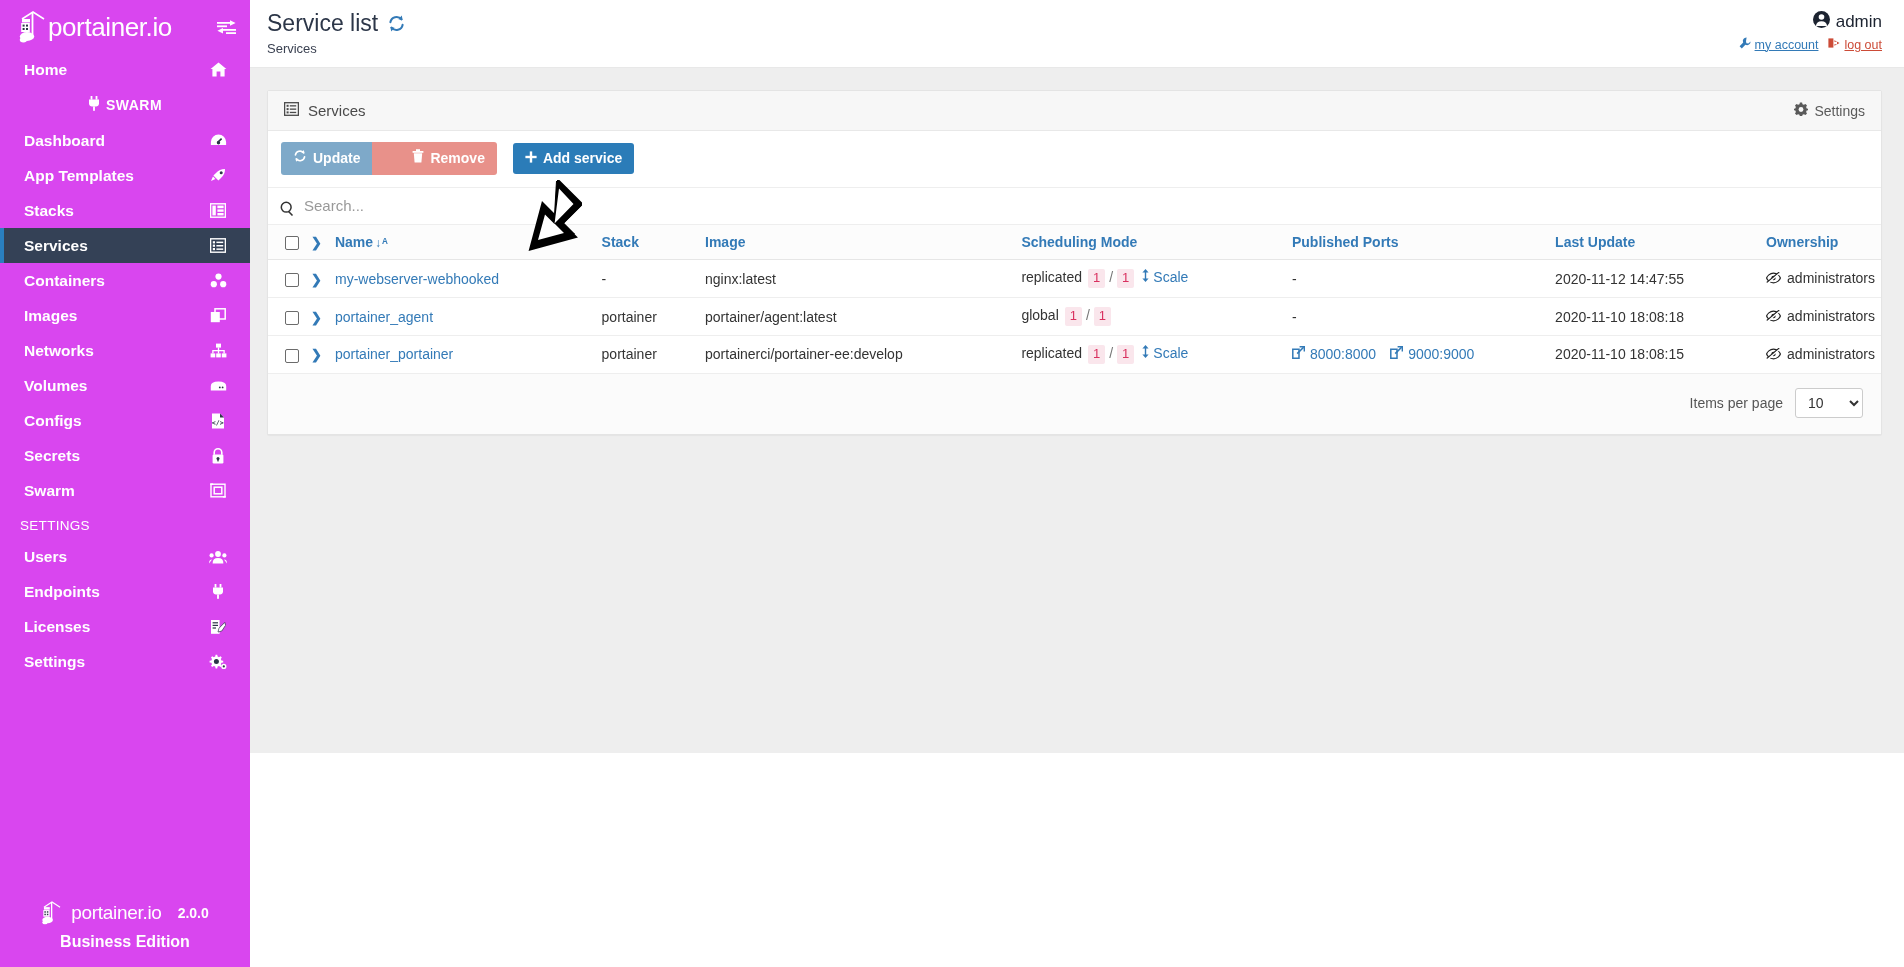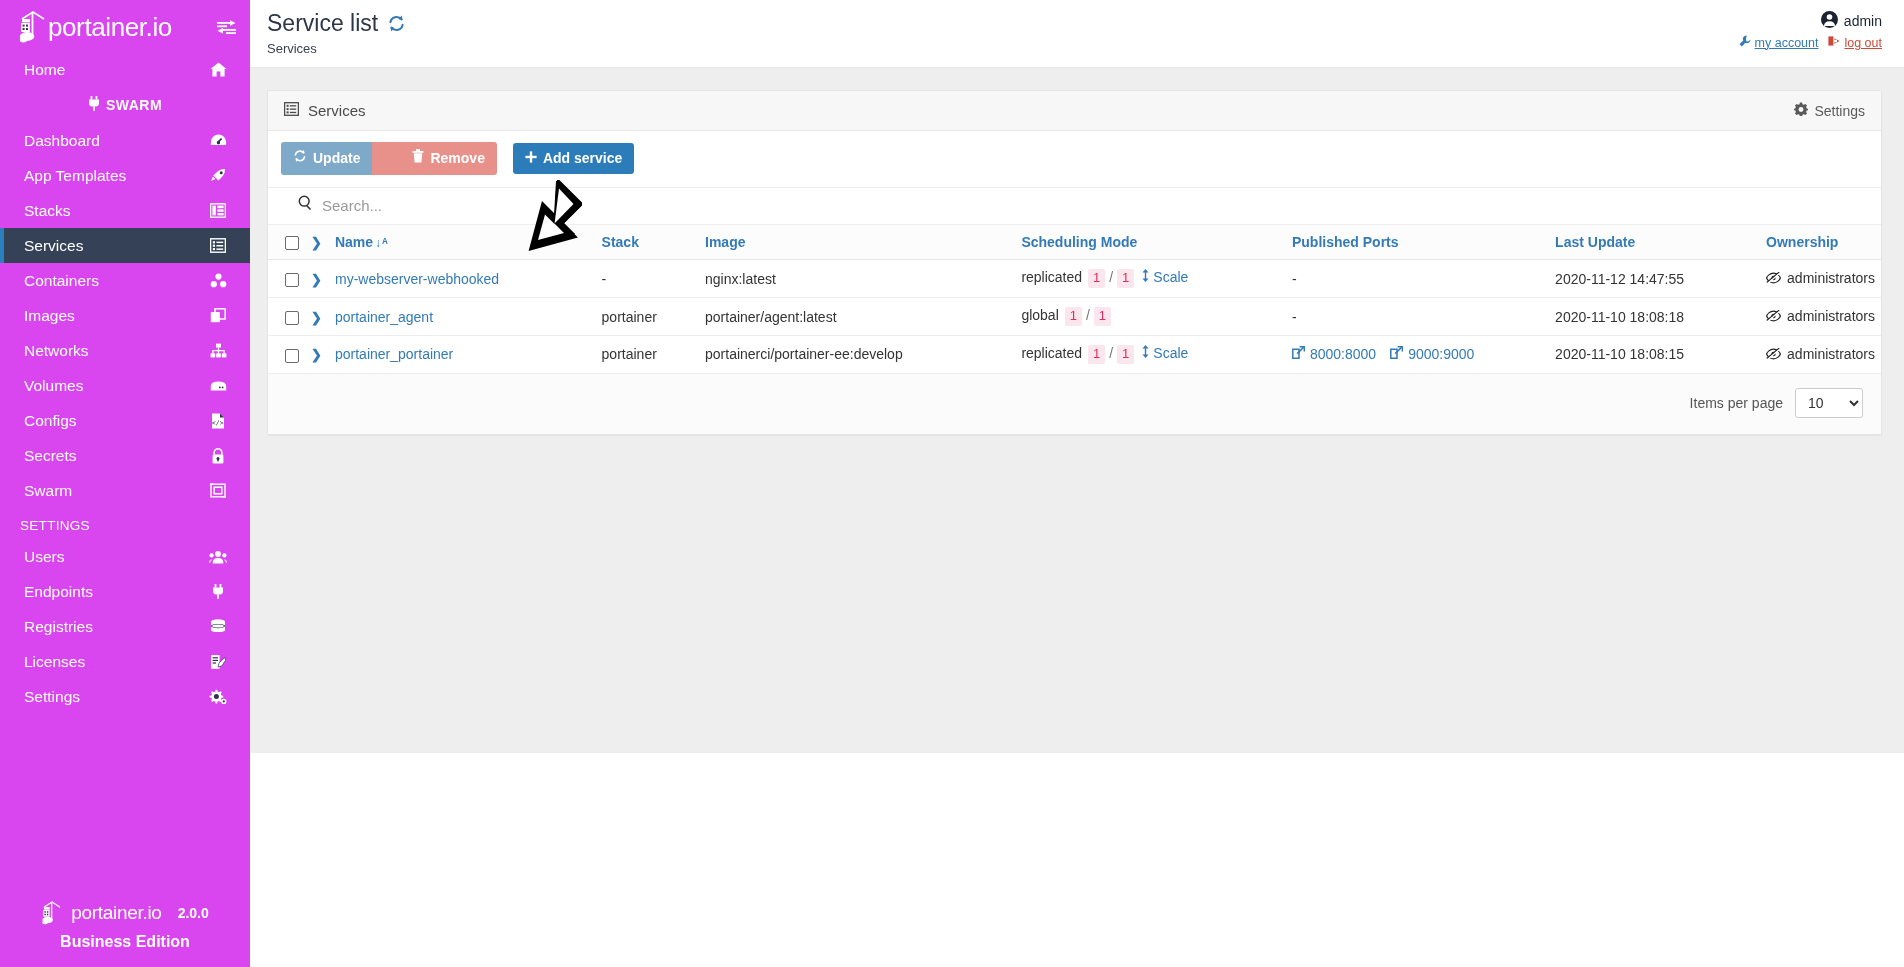--- a/index.html
+++ b/index.html
@@ -33,21 +33,21 @@
     font-weight: 400; margin-left: 0px; line-height: 1;
   }
   .brand-toggle {
     margin-left: auto; color: #ffffff; font-size: 17px;
     display: flex; align-items: center; cursor: pointer;
   }
 
   .nav-item {
     display: flex; align-items: center;
     height: 35px; padding: 0 22px 0 24px;
-    color: #ffffff; font-size: 15.5px; font-weight: 400;
+    color: #ffffff; font-size: 15.5px; font-weight: 700;
     text-decoration: none; cursor: pointer;
     border-left: 4px solid transparent;
     padding-left: 20px;
   }
   .nav-item.active { background: #344156; border-left-color: #2a7fbf; }
   .nav-item .nav-label { flex: 1 1 auto; }
   .nav-item .nav-icon {
     width: 20px; text-align: center; font-size: 14px;
     display: flex; align-items: center; justify-content: center;
   }
@@ -93,21 +93,21 @@
   .page-title-wrap { flex: 1 1 auto; }
   .page-title {
     font-size: 23px; color: #2c3648; font-weight: 400;
     display: flex; align-items: center; gap: 9px; line-height: 1.15;
   }
   .page-subtitle { font-size: 13px; color: #3b4252; margin-top: 5px; }
   .refresh-icon { color: #337ab7; display: inline-flex; cursor: pointer; }
 
   .user-box { text-align: right; padding-top: 1px; }
   .user-name {
-    font-size: 14px; color: #1c2330; display: flex;
+    font-size: 17px; color: #1c2330; display: flex;
     align-items: center; justify-content: flex-end; gap: 6px;
     font-weight: 400;
   }
   .user-links { margin-top: 4px; display: flex; gap: 10px; justify-content: flex-end; }
   .user-link {
     font-size: 12.5px; text-decoration: underline; cursor: pointer;
     display: inline-flex; align-items: center; gap: 4px;
   }
   .user-link.account { color: #337ab7; }
   .user-link.account .lk-ico { color: #337ab7; }
@@ -143,22 +143,22 @@
     font-size: 14px; font-weight: 700; color: #ffffff;
     padding: 7px 12px; border: none; cursor: pointer;
     border-radius: 0; line-height: 1.25;
     font-family: "Liberation Sans", sans-serif;
   }
   .btn-update { background: #7ea9c9; border-radius: 3px 0 0 3px; }
   .btn-remove { background: #e8918a; border-radius: 0 3px 3px 0; padding-left: 40px; }
   .btn-add { background: #2b7cb8; border-radius: 3px; margin-left: 16px; }
 
   .search-row {
-    display: flex; align-items: flex-start; gap: 9px;
-    padding: 7px 16px 8px 30px;
+    display: flex; align-items: flex-end; gap: 9px;
+    padding: 7px 16px 8px 12px;
     border-top: 1px solid #eeeeee;
     border-bottom: 1px solid #eeeeee;
   }
   .search-icon { color: #333333; display: flex; align-items: center; }
   .search-input {
     flex: 1 1 auto; border: none; outline: none;
     font-size: 15px; color: #555555;
     font-family: "Liberation Sans", sans-serif;
     background: transparent; padding: 2px 0;
   }
@@ -441,32 +441,20 @@
       <span class="nav-icon">
         <svg width="12" height="15" viewBox="0 0 12 15">
             <rect x="2.6" y="0" width="1.8" height="3.6" fill="#ffffff"></rect>
             <rect x="7.6" y="0" width="1.8" height="3.6" fill="#ffffff"></rect>
             <path d="M1 3.6 L11 3.6 L11 7.4 Q11 10.6 6 10.6 Q1 10.6 1 7.4 Z" fill="#ffffff"></path>
             <rect x="5.1" y="10.4" width="1.8" height="4.4" fill="#ffffff"></rect>
           </svg>
       </span>
     </div>
 
-    <div class="nav-item">
-      <span class="nav-label">Registries</span>
-      <span class="nav-icon">
-        <svg width="16" height="15" viewBox="0 0 16 15">
-            <ellipse cx="8" cy="2.4" rx="7" ry="2.1" fill="#ffffff"></ellipse>
-            <path d="M1 2.4 L1 6 Q1 8.1 8 8.1 Q15 8.1 15 6 L15 2.4" fill="#ffffff"></path>
-            <path d="M1 7.2 L1 11 Q1 13.1 8 13.1 Q15 13.1 15 11 L15 7.2" fill="#ffffff"></path>
-            <ellipse cx="8" cy="7.1" rx="7" ry="2.1" fill="#2c3648"></ellipse>
-            <ellipse cx="8" cy="7.1" rx="6" ry="1.5" fill="#ffffff"></ellipse>
-          </svg>
-      </span>
-    </div>
 
     <div class="nav-item">
       <span class="nav-label">Licenses</span>
       <span class="nav-icon">
         <svg width="16" height="16" viewBox="0 0 16 16">
             <path d="M1 1 L9.6 1 L9.6 14.8 L1 14.8 Z" fill="#ffffff"></path>
             <rect x="2.6" y="3.2" width="5.4" height="1.2" fill="#2c3648"></rect>
             <rect x="2.6" y="5.8" width="5.4" height="1.2" fill="#2c3648"></rect>
             <rect x="2.6" y="8.4" width="3.4" height="1.2" fill="#2c3648"></rect>
             <path d="M14.8 3.4 L9 9.2 L8 13 L11.8 12 L15.6 6.2 Z" fill="#ffffff" stroke="#2c3648" stroke-width="0.7"></path>

